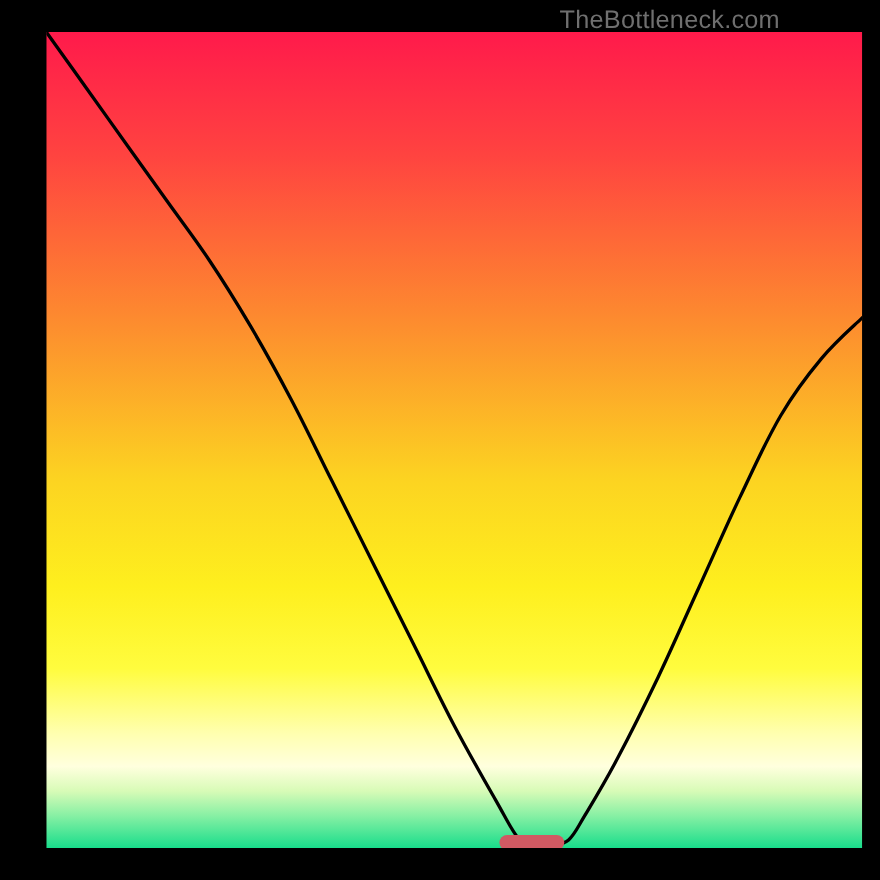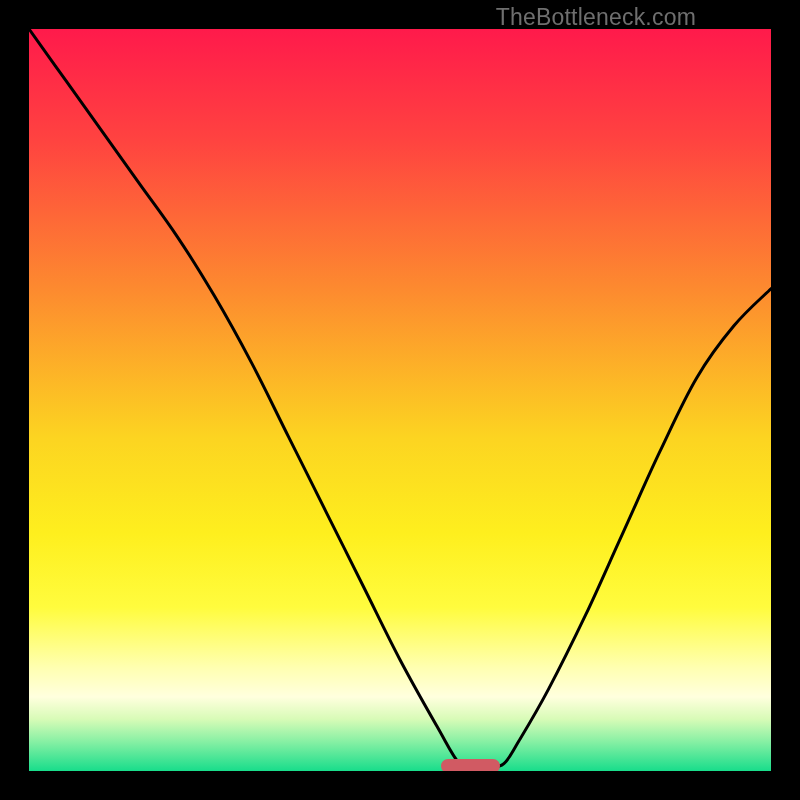--- a/index.html
+++ b/index.html
@@ -5,21 +5,21 @@
   html, body {
     margin: 0;
     padding: 0;
     width: 800px;
     height: 800px;
     background: #000;
     overflow: hidden;
   }
   .frame {
     position: absolute;
-    left: 0;
+    left: 13px;
     top: 0;
     width: 726px;
     height: 800px;
     background: #000;
   }
   .plot-area {
     position: absolute;
     left: 29px;
     top: 29px;
     width: 742px;

